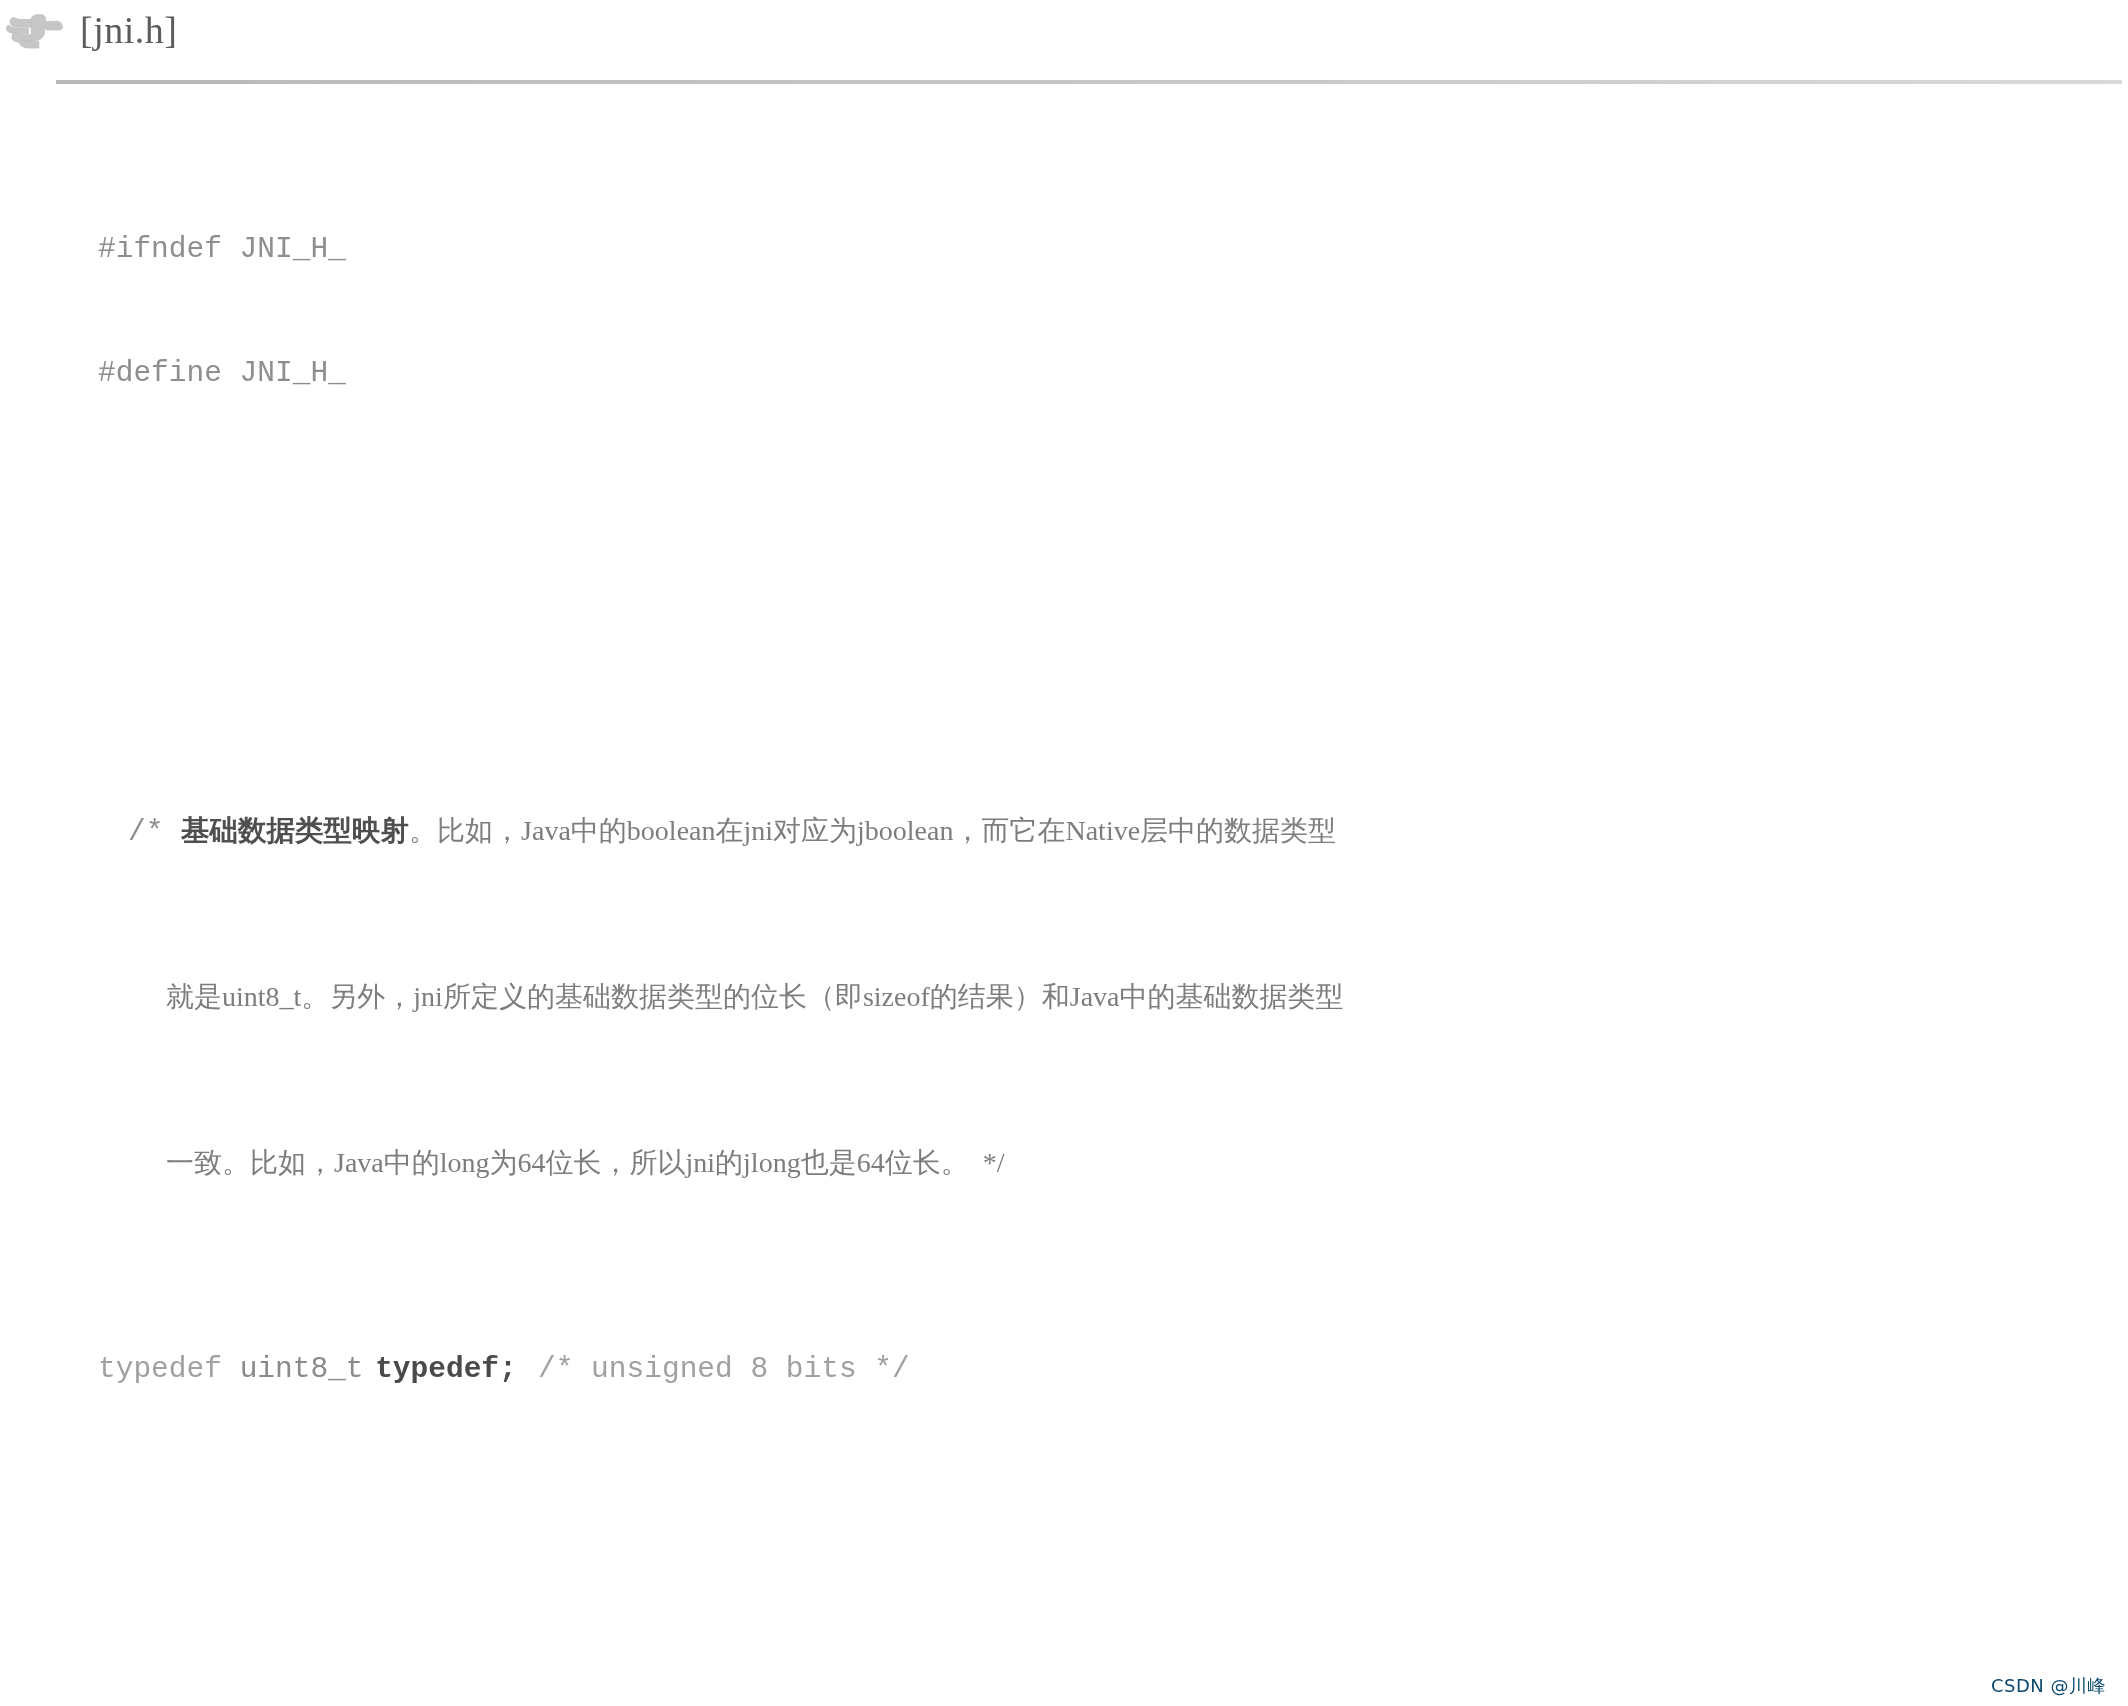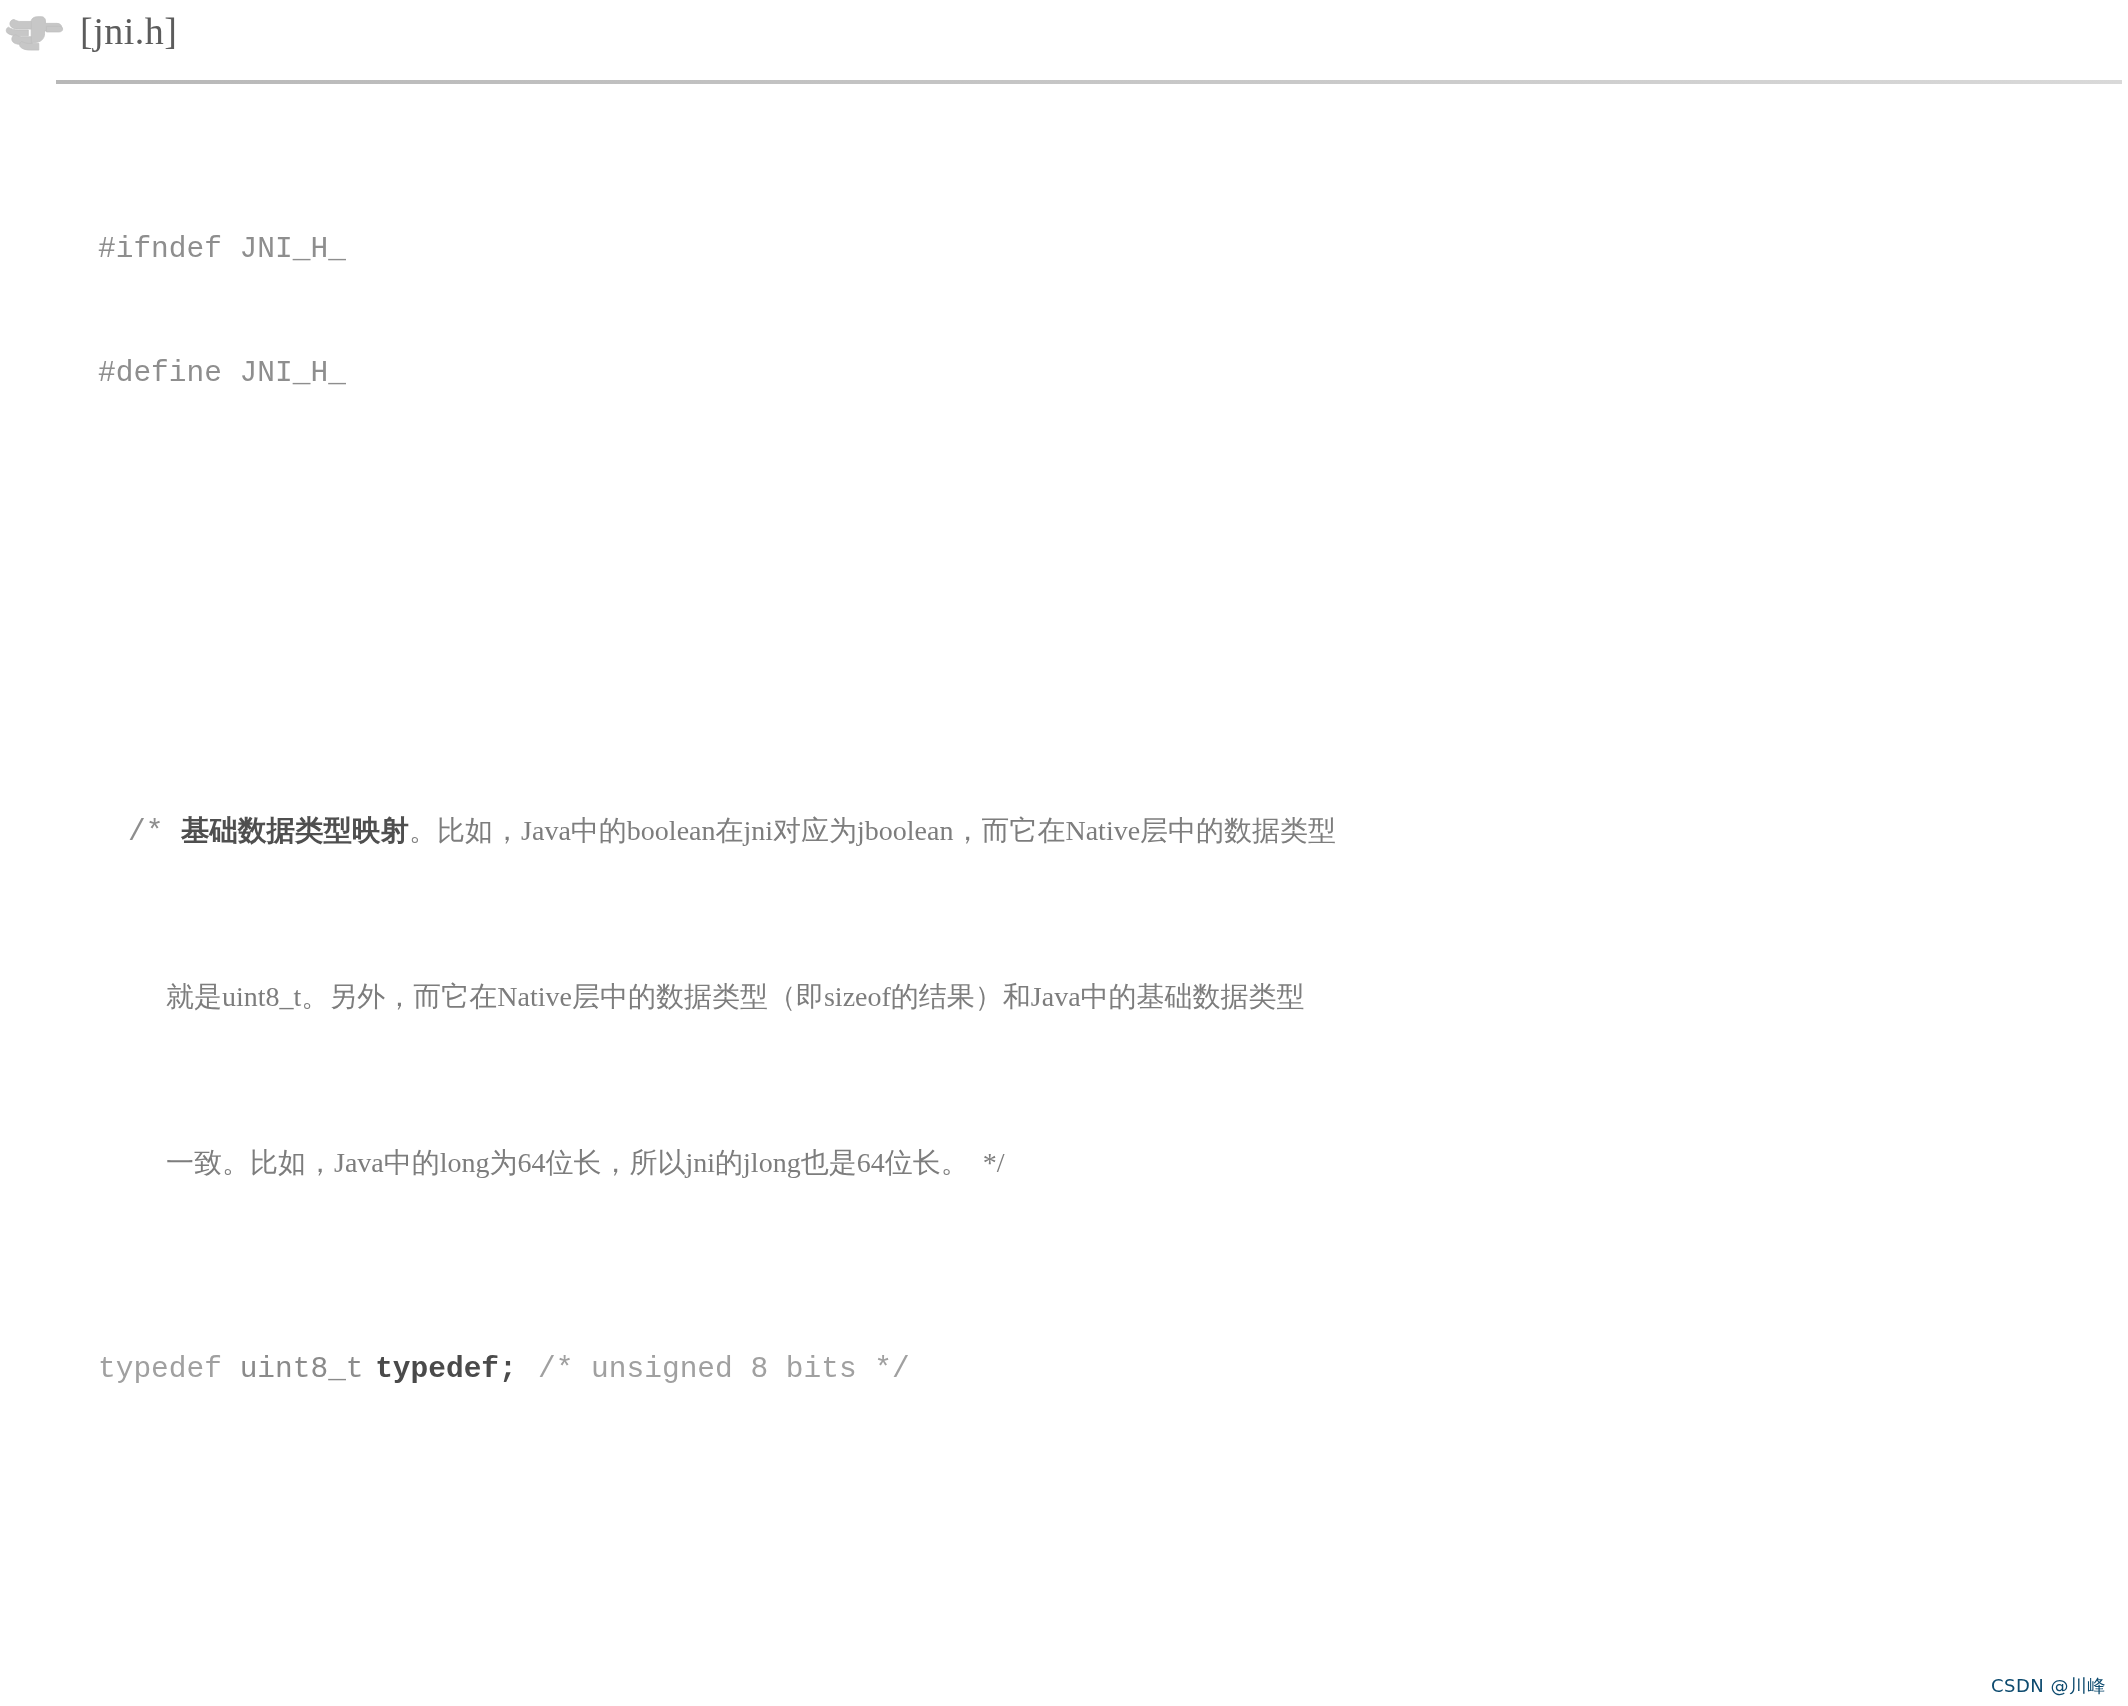--- a/index.html
+++ b/index.html
@@ -12,25 +12,24 @@
     height: 1706px;
     position: relative;
     font-family: "Liberation Serif", serif;
     overflow: hidden;
   }
 
   
   .header {
     position: absolute;
     left: 0;
-    top: 0;
+    top: 8px;
     width: 2128px;
     height: 62px;
     display: flex;
-    align-items: center;
   }
   .hand-icon {
     margin-left: 4px;
     width: 62px;
     height: 42px;
     flex: 0 0 auto;
     opacity: 0.55;
   }
   .hand-icon svg { display: block; }
   .header-title {
@@ -123,21 +122,21 @@
 <div class="code">
 
   <div class="line">#ifndef JNI_H_</div>
   <div class="line">#define JNI_H_</div>
   <div class="line blank">&nbsp;</div>
   <div class="line blank">&nbsp;</div>
 
   
   <div class="line" style="padding-left:30px;"><span>/* </span><span class="tok-cn-bold">基础数据类型映射</span><span class="tok-cn">。比如，Java中的boolean在jni对应为jboolean，而它在Native层中的数据类型</span></div>
 
-  <div class="line" style="padding-left:68px;"><span class="tok-cn">就是uint8_t。另外，而它在Native层中的数据类型（即sizeof的结果）和Java中的基础数据类型</span></div>
+  <div class="line" style="padding-left:68px;"><span class="tok-cn">就是uint8_t。另外，jni所定义的基础数据类型的位长（即sizeof的结果）和Java中的基础数据类型</span></div>
 
   <div class="line" style="padding-left:68px;"><span class="tok-cn">一致。比如，Java中的long为64位长，所以jni的jlong也是64位长。  */</span></div>
 
   
   <div class="line"><span class="tok-dim">typedef</span><span> </span><span class="tok-mid">uint8_t</span><span style="display:inline-block;width:1px;"></span><span class="tok-bold" style="margin-left:0.6ch;">typedef;</span><span class="tok-dim" style="margin-left:1.2ch;">/* unsigned 8 bits */</span></div>
 
   
 
   
 

